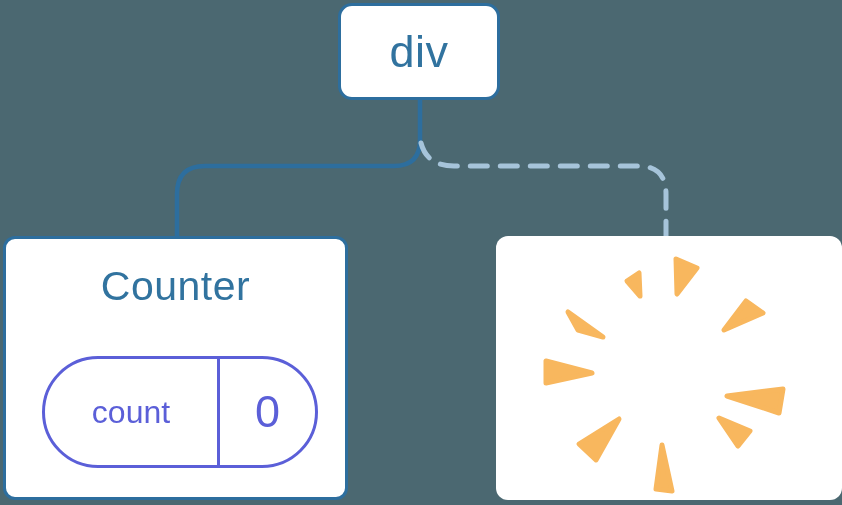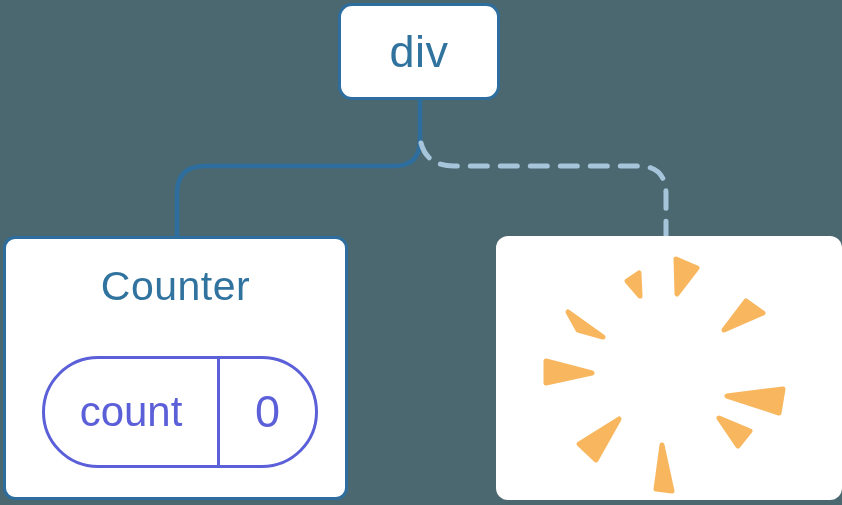--- a/index.html
+++ b/index.html
@@ -55,21 +55,21 @@
     border: 3px solid var(--state-accent, #5b5fd8);
     border-radius: 56px;
     display: flex;
     align-items: stretch;
     overflow: hidden;
     color: var(--state-accent, #5b5fd8);
   }
   .state-key {
     width: 172px;
     display: flex; align-items: center; justify-content: center;
-    font-size: 42px;
+    font-size: 32px;
   }
   .state-divider {
     width: 3px;
     background: var(--state-accent, #5b5fd8);
   }
   .state-value {
     flex: 1;
     display: flex; align-items: center; justify-content: center;
     font-size: 45px;
   }

